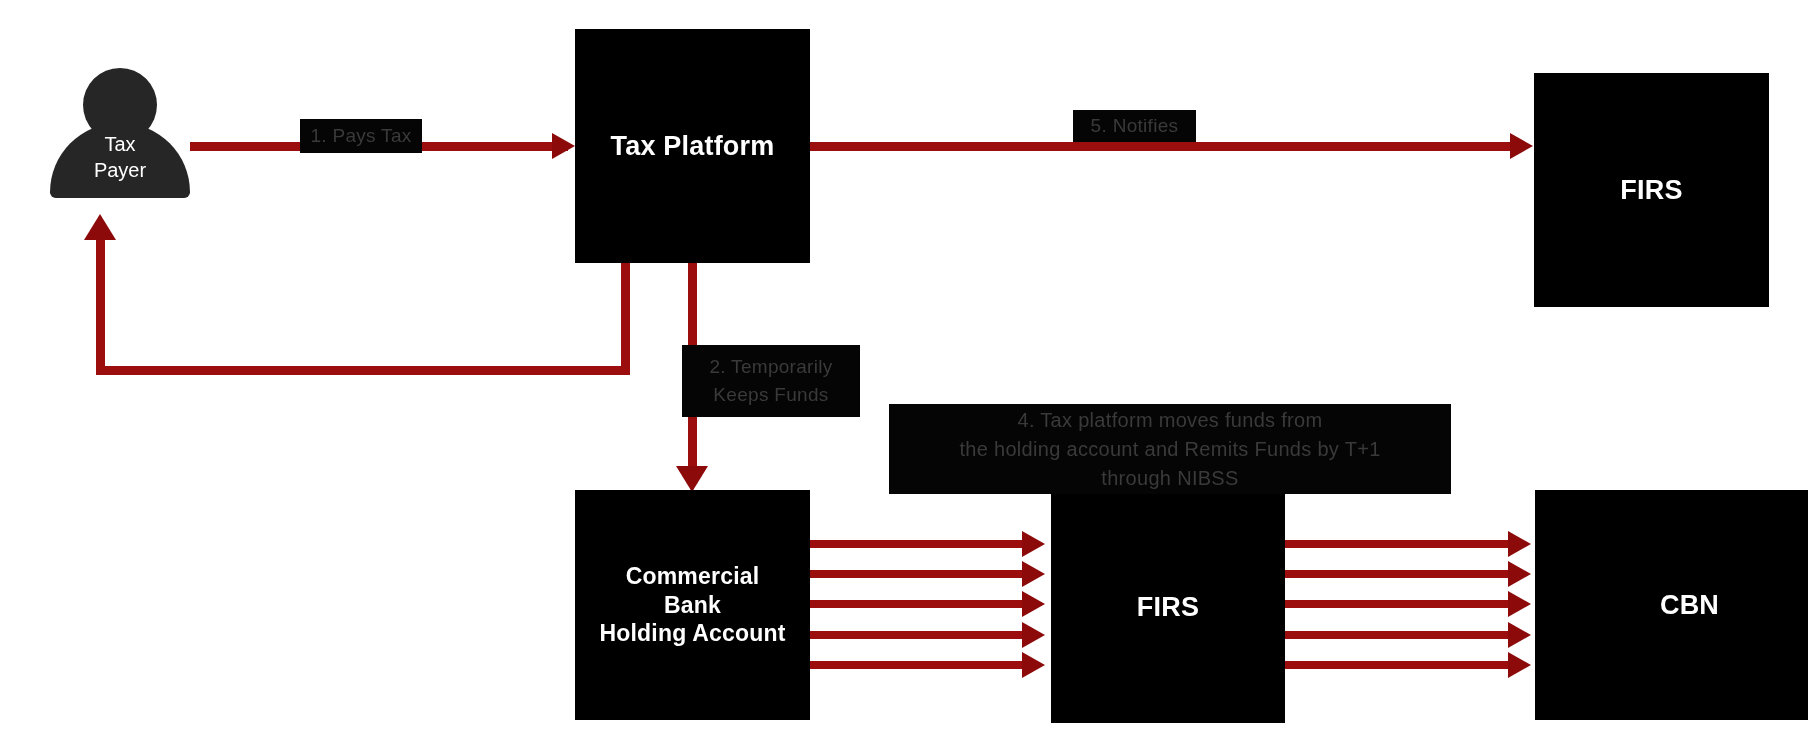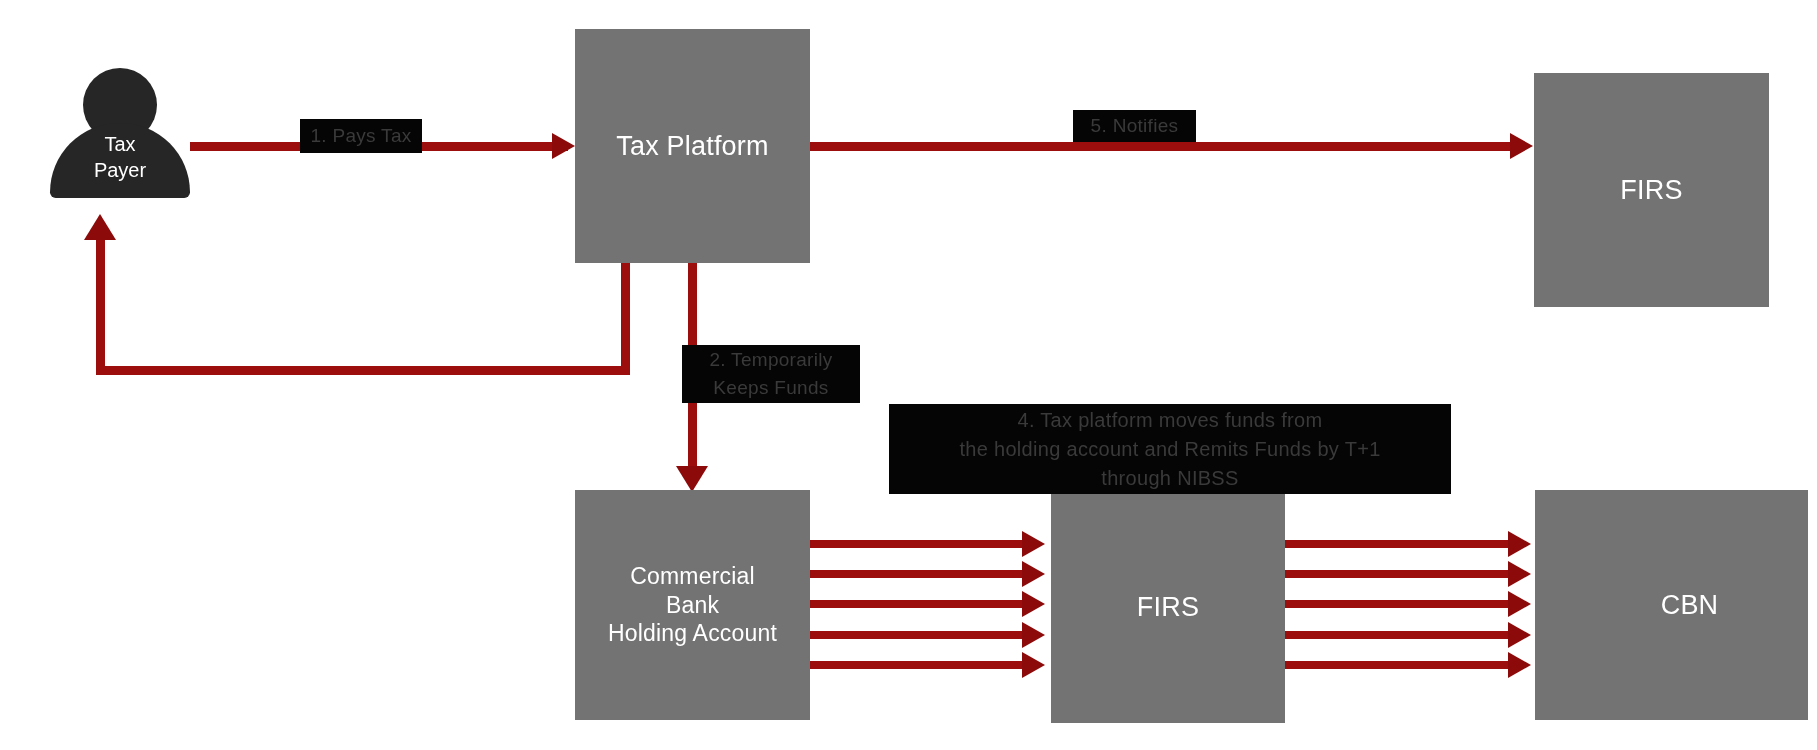--- a/index.html
+++ b/index.html
@@ -14,30 +14,30 @@
     position: relative;
     width: 1817px;
     height: 750px;
     background: #ffffff;
     overflow: hidden;
   }
 
   
   .node {
     position: absolute;
-    background: #737373;
+    background: #000000;
     color: #ffffff;
     display: flex;
     align-items: center;
     justify-content: center;
     text-align: center;
     font-size: 27px;
     line-height: 1.26;
     letter-spacing: 0.2px;
-    font-weight: 400;
+    font-weight: 700;
     z-index: 5;
   }
   .node-label { white-space: pre-line; }
 
   
   .actor {
     position: absolute;
     z-index: 5;
   }
   .actor-head {
@@ -123,21 +123,21 @@
   <div class="arrow-right" style="left:1510px; top:133px;"></div>
   <div class="edge-label" style="left:1073px; top:110px; width:123px; height:32px;">5. Notifies</div>
 
   <div class="vline" style="left:621px; top:262px; width:9px; height:113px;"></div>
   <div class="hline" style="left:96px; top:366px; width:534px; height:9px;"></div>
   <div class="vline" style="left:96px; top:222px; width:9px; height:153px;"></div>
   <div class="arrow-up" style="left:84px; top:214px;"></div>
 
   <div class="vline" style="left:688px; top:262px; width:9px; height:211px;"></div>
   <div class="arrow-down" style="left:676px; top:466px;"></div>
-  <div class="edge-label" style="left:682px; top:345px; width:178px; height:58px;">2. Temporarily
+  <div class="edge-label" style="left:682px; top:345px; width:178px; height:72px;">2. Temporarily
 Keeps Funds</div>
 
   <div class="hline" style="left:809px; top:540px; width:215px; height:8px;"></div>
   <div class="arrow-right" style="left:1022px; top:531px;"></div>
   <div class="hline" style="left:809px; top:570px; width:215px; height:8px;"></div>
   <div class="arrow-right" style="left:1022px; top:561px;"></div>
   <div class="hline" style="left:809px; top:600px; width:215px; height:8px;"></div>
   <div class="arrow-right" style="left:1022px; top:591px;"></div>
   <div class="hline" style="left:809px; top:631px; width:215px; height:8px;"></div>
   <div class="arrow-right" style="left:1022px; top:622px;"></div>

